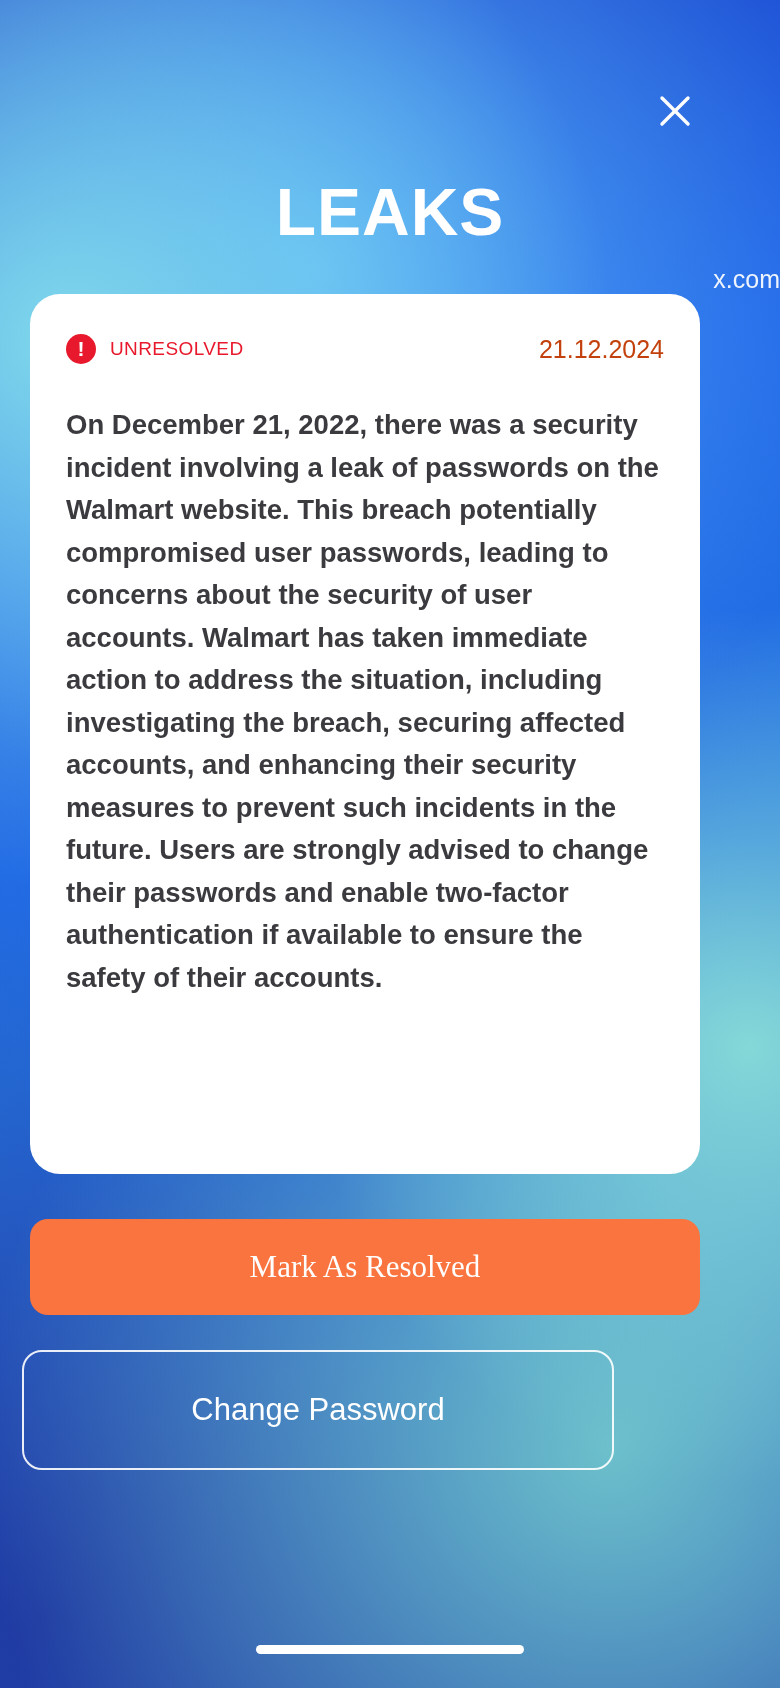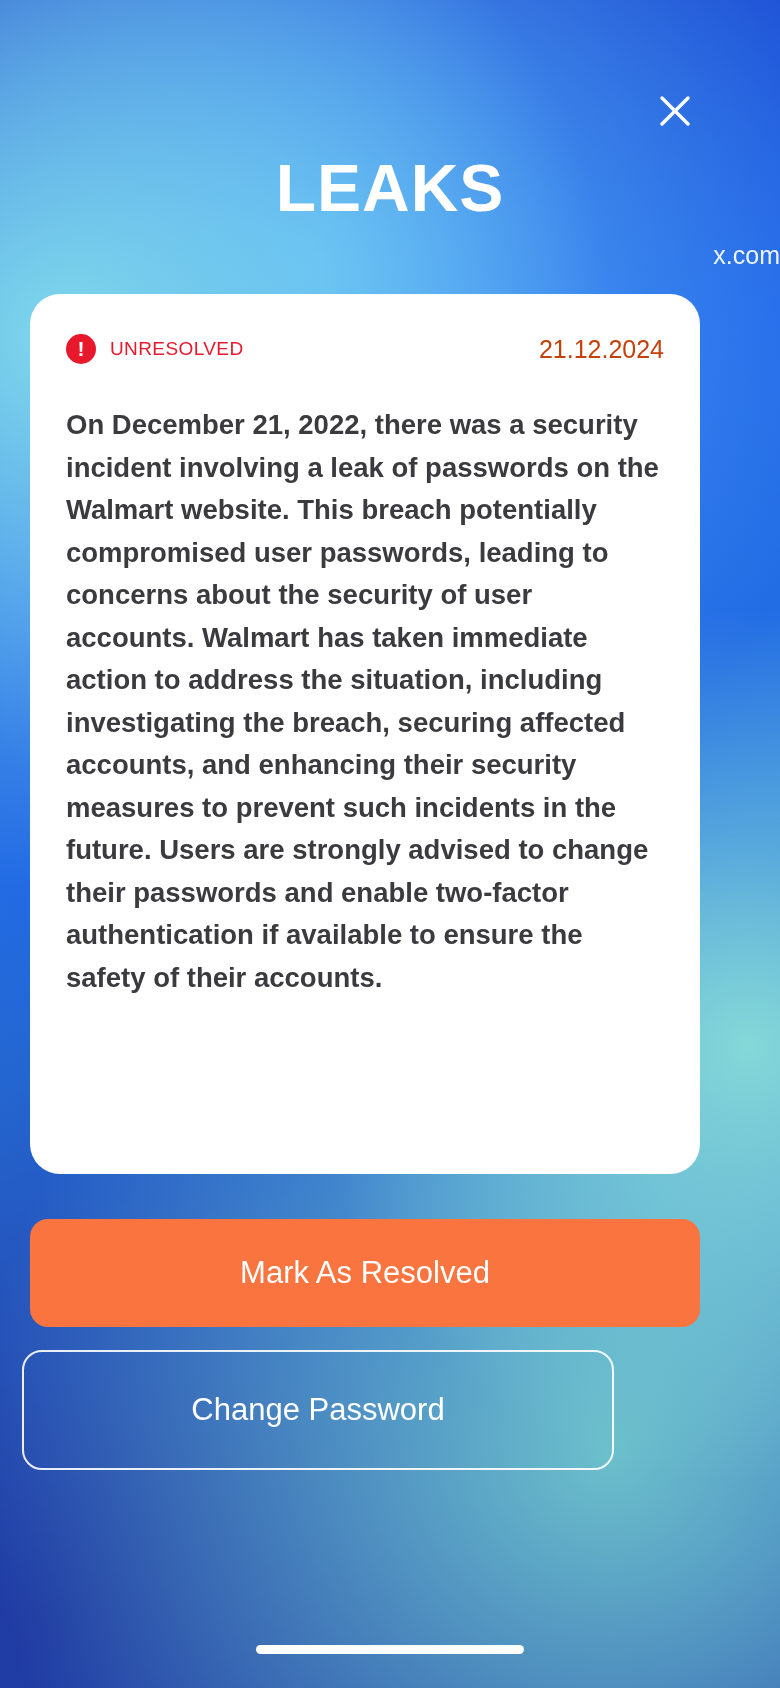--- a/index.html
+++ b/index.html
@@ -47,20 +47,21 @@
     width: 100%;
     text-align: center;
   }
   .title {
     color: #ffffff;
     font-size: 66px;
     font-weight: bold;
     letter-spacing: 1px;
     line-height: 76px;
     font-family: "Liberation Sans", sans-serif;
+    margin-top: 24px;
   }
   .subtitle {
     color: rgba(255,255,255,0.92);
     font-size: 25px;
     line-height: 34px;
     margin-top: 12px;
     font-weight: 400;
     text-align: right;
   }
 
@@ -116,27 +117,27 @@
     line-height: 42.5px;
     font-weight: 700;
   }
 
   
   .btn-primary {
     position: absolute;
     top: 1219px;
     left: 30px;
     width: 670px;
-    height: 108px;
+    height: 96px;
     background: #f9743f;
     border: none;
     border-radius: 18px;
     color: #ffffff;
     font-size: 31px;
-    font-family: Liberation Sans, sans-serif;
+    font-family: Liberation Serif, serif;
     cursor: pointer;
   }
   .btn-secondary {
     position: absolute;
     top: 1350px;
     left: 22px;
     width: 592px;
     height: 120px;
     background: transparent;
     border: 2px solid rgba(255,255,255,0.9);

